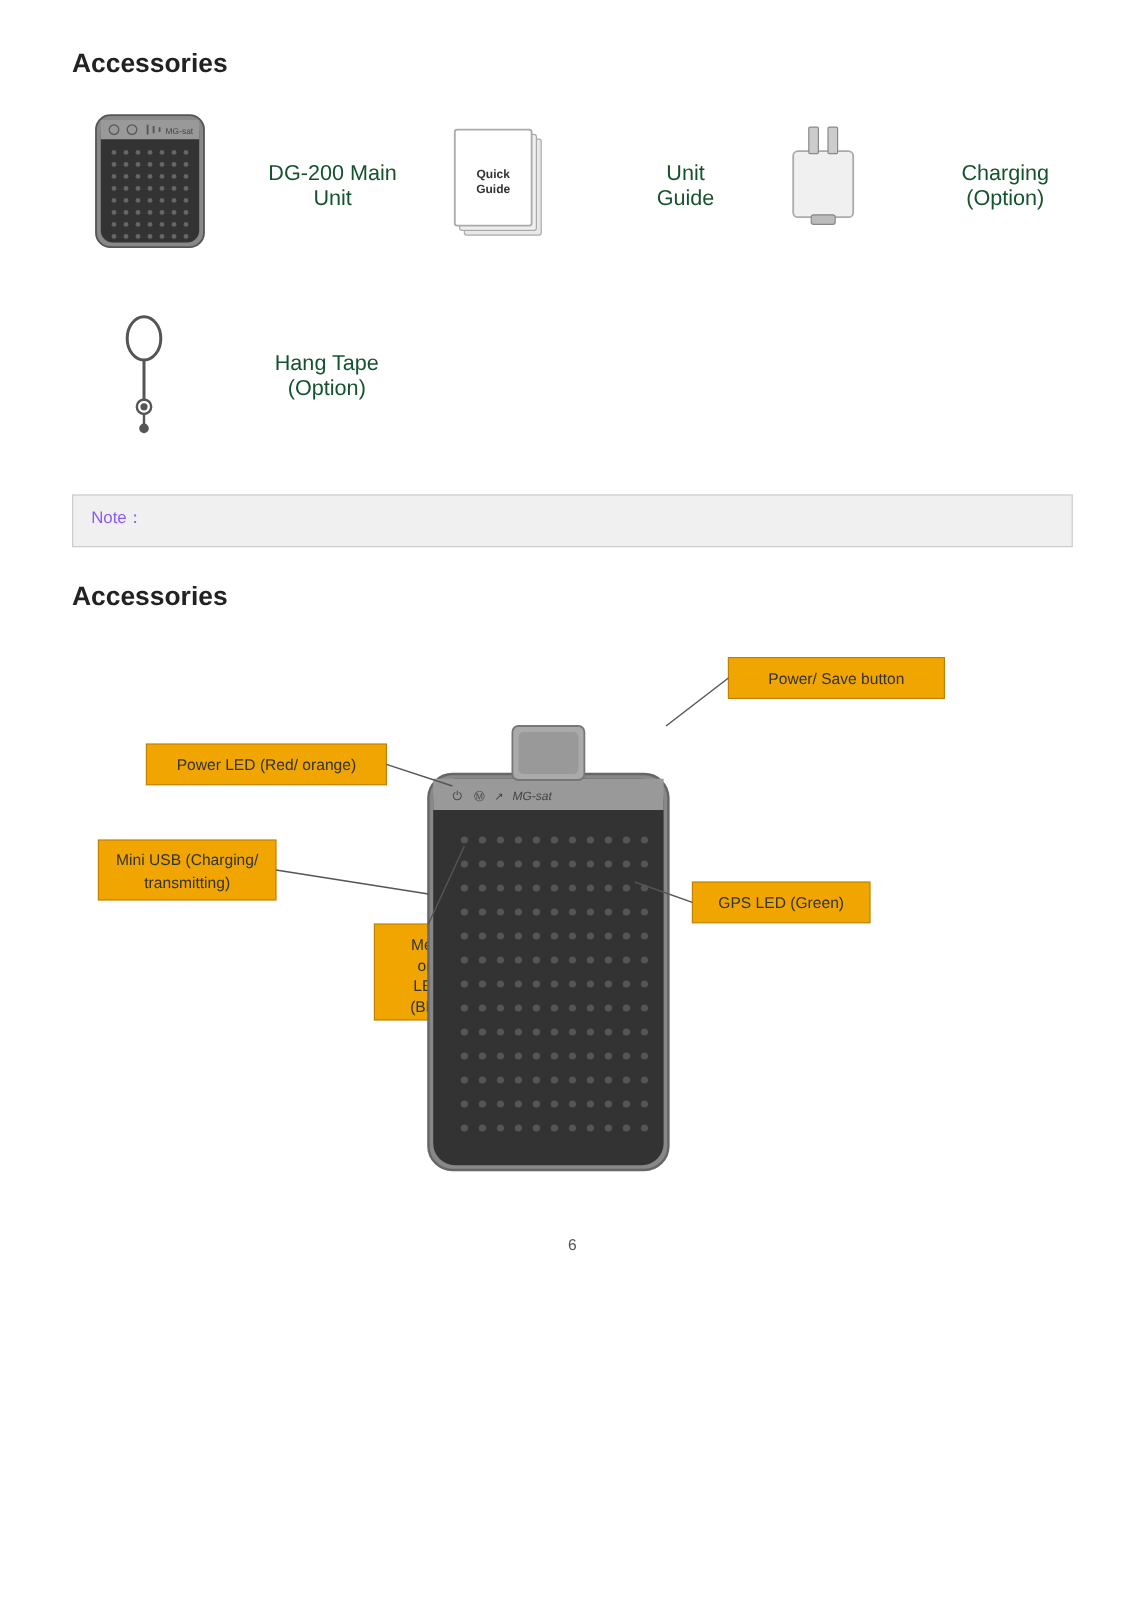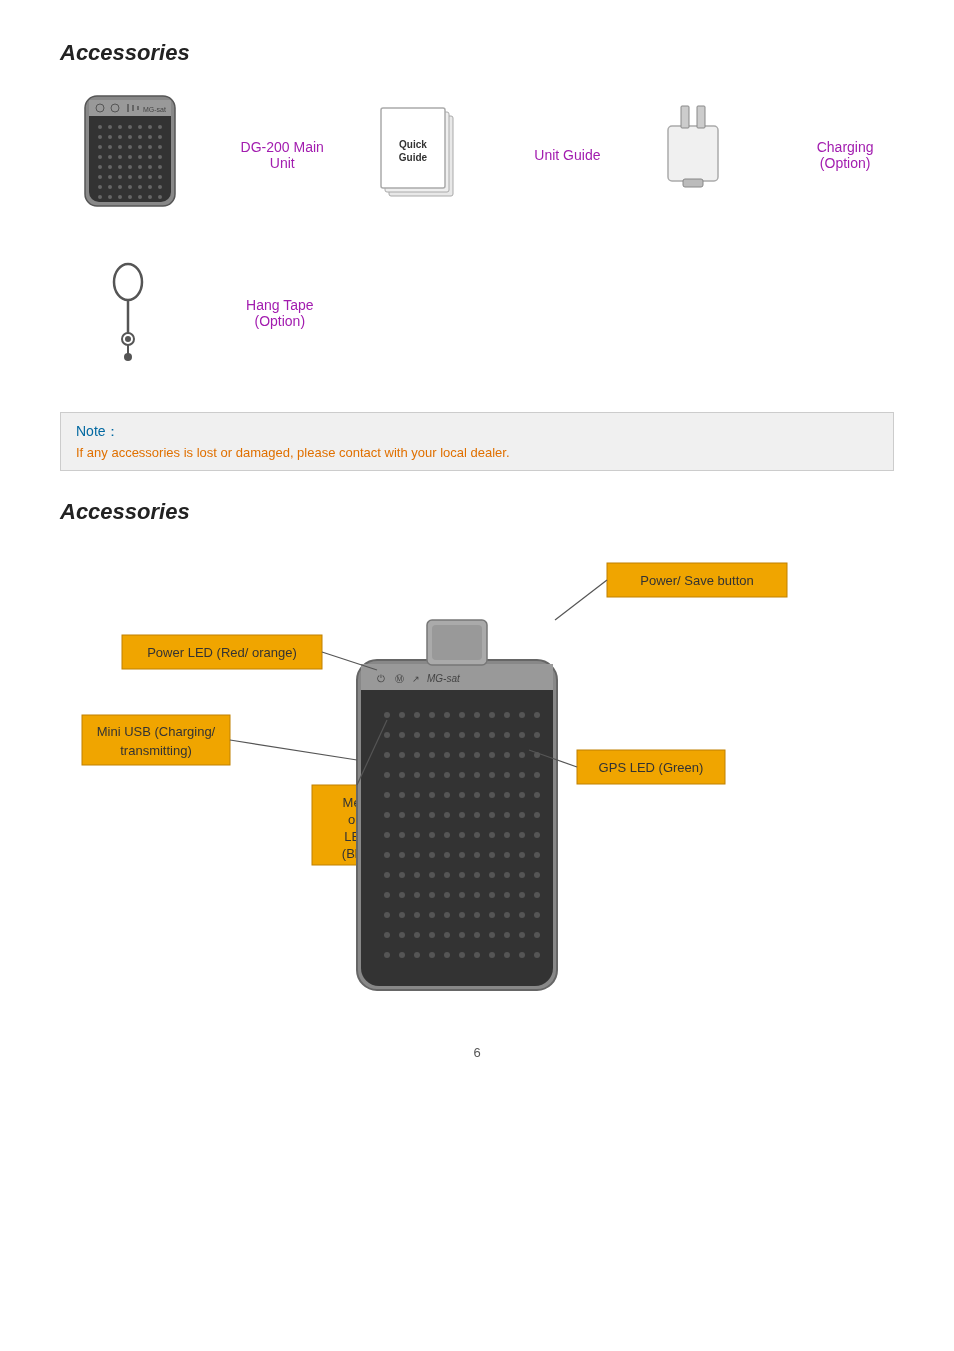--- a/index.html
+++ b/index.html
@@ -9,21 +9,20 @@
       width: 954px;
       min-height: 1351px;
       padding: 40px 60px;
       color: #222;
     }
 
     h2 {
       font-size: 22px;
       font-weight: bold;
       margin-bottom: 20px;
-      font-style: italic;
     }
 
     .accessories-grid {
       display: grid;
       grid-template-columns: repeat(3, 1fr);
       gap: 20px 10px;
       margin-bottom: 30px;
     }
 
     .accessory-item {
@@ -36,22 +35,22 @@
     .accessory-img {
       width: 160px;
       height: 130px;
       display: flex;
       align-items: center;
       justify-content: center;
       margin-bottom: 8px;
     }
 
     .accessory-label {
-      font-size: 14px;
-      color: #a21caf;
+      font-size: 18px;
+      color: #14532d;
       padding-left: 33px;
     }
 
     
     .device-svg {
       width: 130px;
       height: 120px;
     }
 
     
@@ -86,21 +85,21 @@
 
     .note-box {
       background: #f0f0f0;
       border: 1px solid #ccc;
       padding: 10px 15px;
       margin-bottom: 28px;
       font-size: 14px;
     }
 
     .note-title {
-      color: #0369a1;
+      color: #8b5cf6;
       font-size: 14px;
       margin-bottom: 4px;
     }
 
     .note-text {
       color: #e07000;
       font-size: 13px;
     }
 
     
@@ -253,21 +252,20 @@
         <circle cx="40" cy="103" r="4" fill="#555"></circle>
       </svg>
     </div>
     <span class="accessory-label">Hang Tape (Option)</span>
   </div>
 
 </div>
 
 <div class="note-box">
   <div class="note-title">Note：</div>
-  <div class="note-text">If any accessories is lost or damaged, please contact with your local dealer.</div>
 </div>
 
 <h2>Accessories</h2>
 
 <div class="appearance-container">
 
   
   <svg width="100%" height="480" viewBox="0 0 820 480" xmlns="http://www.w3.org/2000/svg">
 
     <rect x="540" y="18" width="180" height="34" fill="#f0a500" stroke="#c08000" stroke-width="1"></rect>

